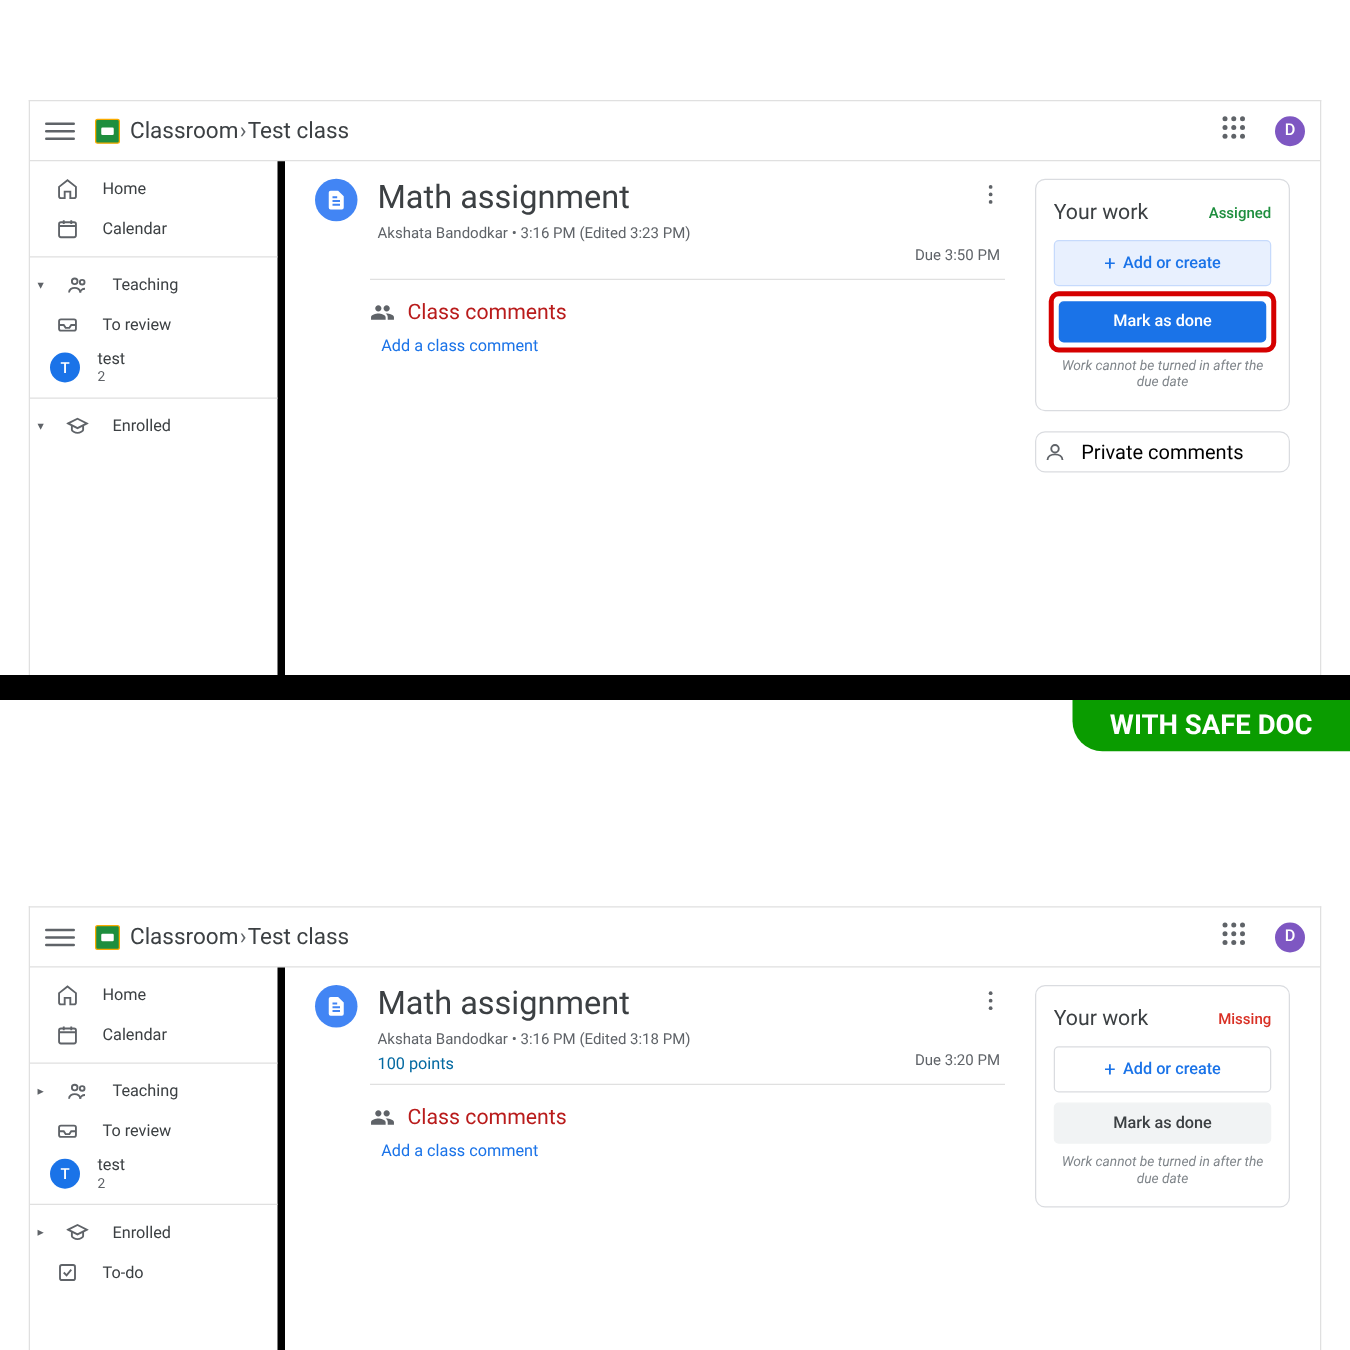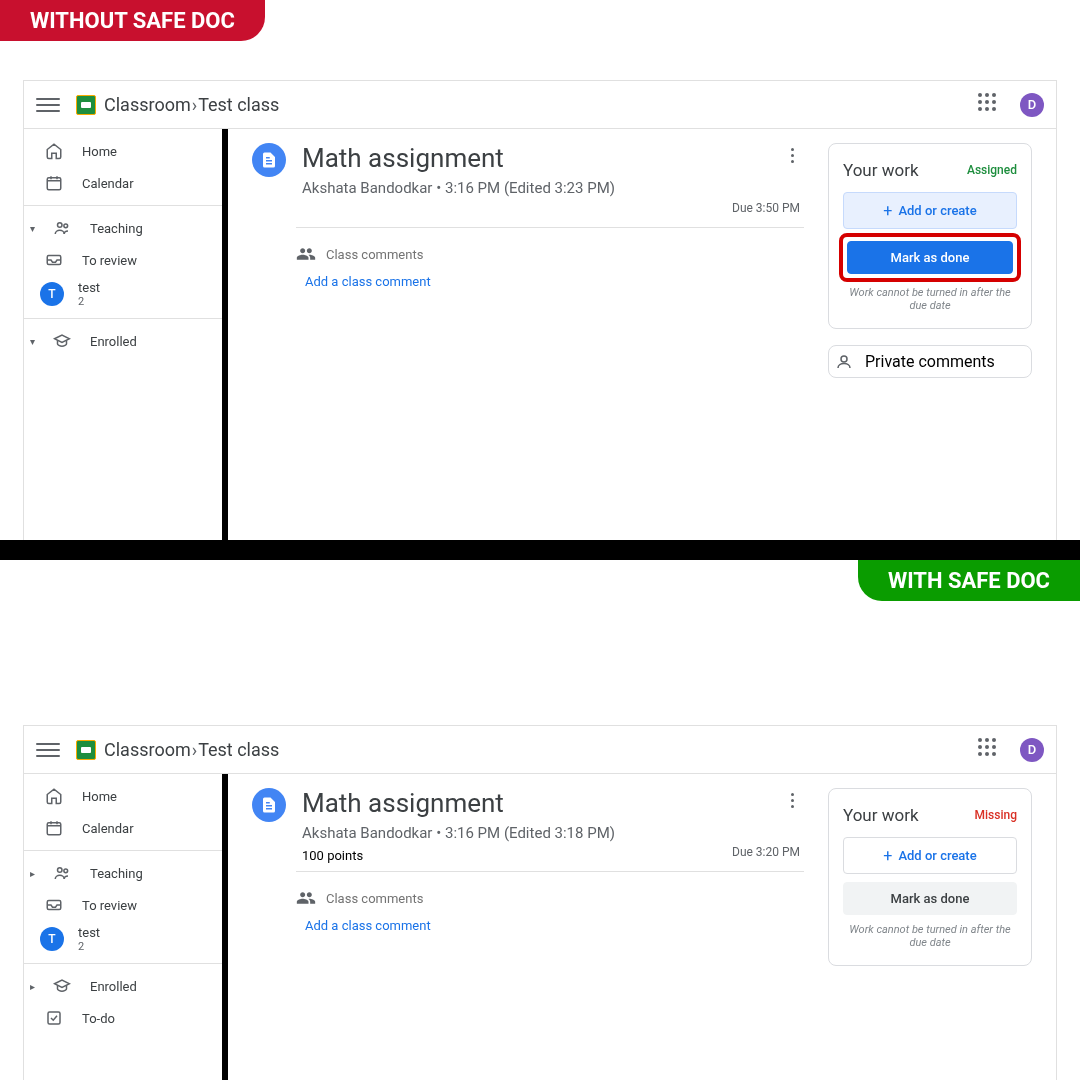--- a/index.html
+++ b/index.html
@@ -36,27 +36,27 @@
 .class-item .meta{display:flex;flex-direction:column}
 .class-item .cname{font-size:13px;color:#3c4043}
 .class-item .ccount{font-size:11px;color:#5f6368}
 .main{flex:1;padding:14px 24px;position:relative;display:flex;gap:24px}
 .content{flex:1}
 .assignment-header{display:flex;gap:16px}
 .assign-icon{width:34px;height:34px;border-radius:50%;background:#4285f4;display:flex;align-items:center;justify-content:center;flex-shrink:0}
 .assign-icon svg{width:18px;height:18px;fill:#fff}
 .assign-info{flex:1}
 .assign-title{font-size:26px;color:#3c4043;font-weight:400;margin-bottom:6px}
-.assign-meta{font-size:15px;color:#5f6368}
-.assign-points{font-size:13px;color:#000000;margin-top:6px}
+.assign-meta{font-size:12px;color:#5f6368}
+.assign-points{font-size:13px;color:#0369a1;margin-top:6px}
 .more-icon{width:24px;height:24px;display:flex;flex-direction:column;align-items:center;justify-content:center;gap:3px;cursor:pointer}
 .more-icon span{width:3px;height:3px;background:#5f6368;border-radius:50%}
 .due-row{text-align:right;font-size:12px;color:#5f6368;margin-top:4px;padding-right:4px}
 .hr{height:1px;background:#e0e0e0;margin:12px 0 16px 44px}
-.comments{display:flex;align-items:center;gap:10px;margin-left:44px;font-size:13px;color:#737373}
+.comments{display:flex;align-items:center;gap:10px;margin-left:44px;font-size:17px;color:#b91c1c}
 .comments svg{width:20px;height:20px;fill:#5f6368}
 .add-comment{margin-left:53px;margin-top:10px;font-size:13px;color:#1a73e8;cursor:pointer}
 .side-cards{width:204px;display:flex;flex-direction:column;gap:16px}
 .card{border:1px solid #dadce0;border-radius:8px;padding:16px 14px;background:#fff}
 .card-header{display:flex;justify-content:space-between;align-items:center;margin-bottom:12px}
 .card-title{font-size:17px;color:#3c4043}
 .status-assigned{font-size:12px;color:#1e8e3e;font-weight:500}
 .status-missing{font-size:12px;color:#d93025;font-weight:500}
 .btn{width:100%;padding:8px;border-radius:4px;font-size:13px;font-weight:500;cursor:pointer;display:flex;align-items:center;justify-content:center;gap:6px;margin-bottom:8px}
 .btn-outline{border:1px solid #dadce0;background:#fff;color:#1a73e8}
@@ -67,21 +67,20 @@
 .note{font-size:11px;font-style:italic;color:#80868b;text-align:center;margin-top:4px}
 .private-card{display:flex;align-items:center;gap:12px;padding:6px}
 .private-card svg{width:18px;height:18px;stroke:#5f6368;fill:none;stroke-width:2}
 .plus{font-size:16px;font-weight:400}
 .bottom-black{height:20px;background:#000;position:absolute;bottom:0;left:0;right:0}
 </style>
 </head>
 <body>
 
 <div class="section section-top">
-  <div class="banner banner-red">WITHOUT SAFE DOC</div>
   <div class="app-shell">
     <div class="topbar">
       <div class="menu-icon">
           <span></span>
           <span></span>
           <span></span>
         </div>
       <div class="classroom-icon"></div>
       <div class="breadcrumb">
         <span>Classroom</span>

